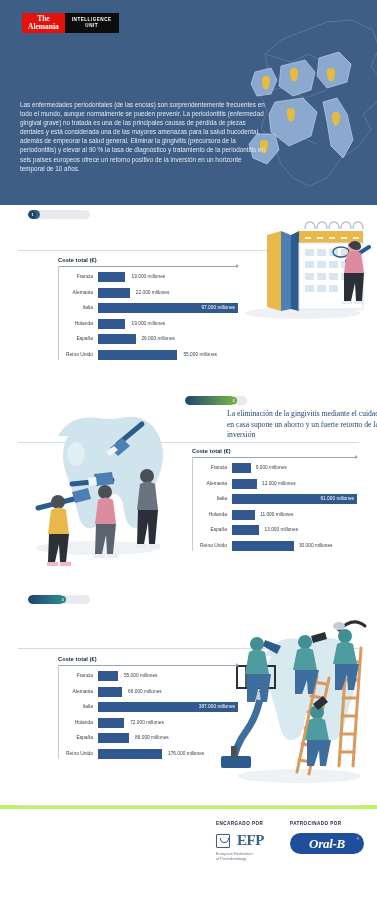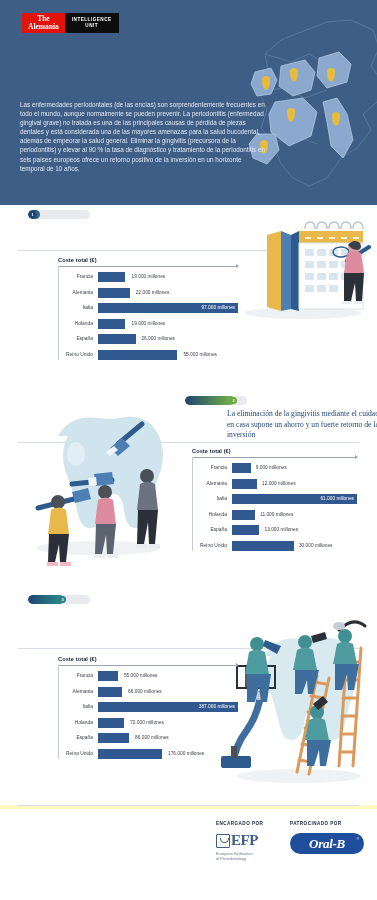--- a/index.html
+++ b/index.html
@@ -2,21 +2,21 @@
 <html><head>
 <meta charset="utf-8">
 <style>
   * { box-sizing: border-box; margin: 0; padding: 0; }
   html, body {
     width: 377px; height: 900px;
     background: #ffffff;
     font-family: "Liberation Sans", sans-serif;
     overflow: hidden;
   }
-  .page { position: relative; width: 377px; height: 809px; background:#fef9c3; }
+  .page { position: relative; width: 377px; height: 809px; background:#bef264; }
 
   
   .hero {
     position: relative;
     width: 377px; height: 205px;
     background: #3f5e85;
     overflow: hidden;
   }
   .hero-map {
     position: absolute; right: -6px; top: 18px;
@@ -129,21 +129,21 @@
   }
   .bar-val.inside { color: #ffffff; }
 
   
   .footer { position: relative; width: 377px; }
   .foot-col { position: absolute; text-align: left; }
   .foot-kicker {
     color: #16223a; font-size: 4.6px; font-weight: 700;
     letter-spacing: .45px; margin-bottom: 7px;
   }
-  .efp-row { display: flex; align-items: center; gap: 1px; }
+  .efp-row { display: flex; align-items: center; gap: 7px; }
   .efp-mark {
     width: 14px; height: 14px; border: 1.4px solid #3f5e85;
     border-radius: 1px; position: relative; background: #fff;
   }
   .efp-mark::after {
     content: ""; position: absolute; left: 2.6px; top: 3.4px;
     width: 7.4px; height: 4px;
     border: 1.6px solid #3f5e85; border-top: none;
     border-radius: 0 0 7px 7px;
   }

